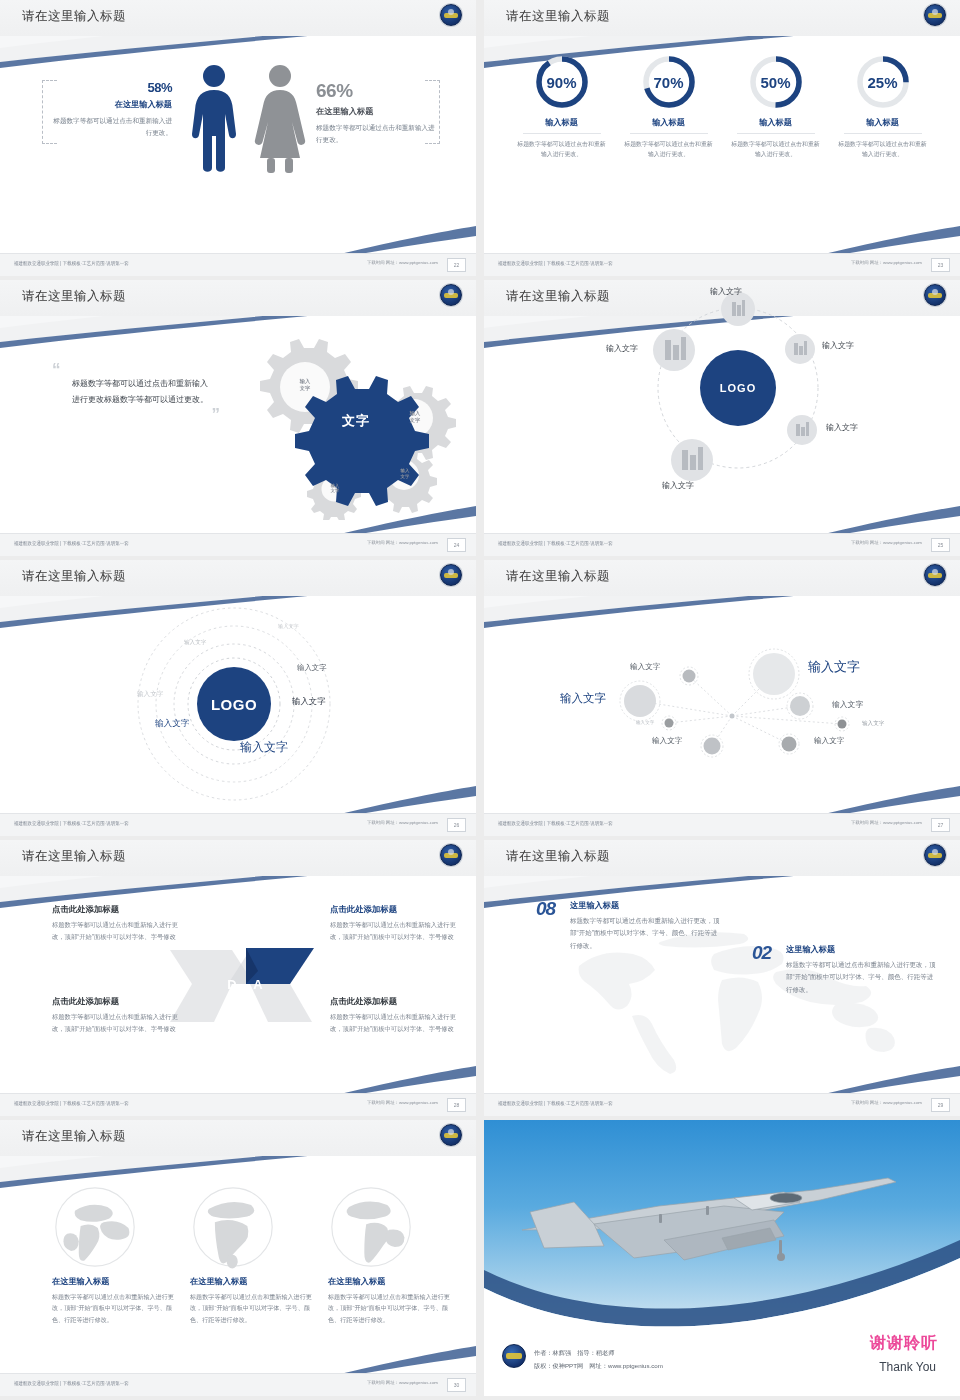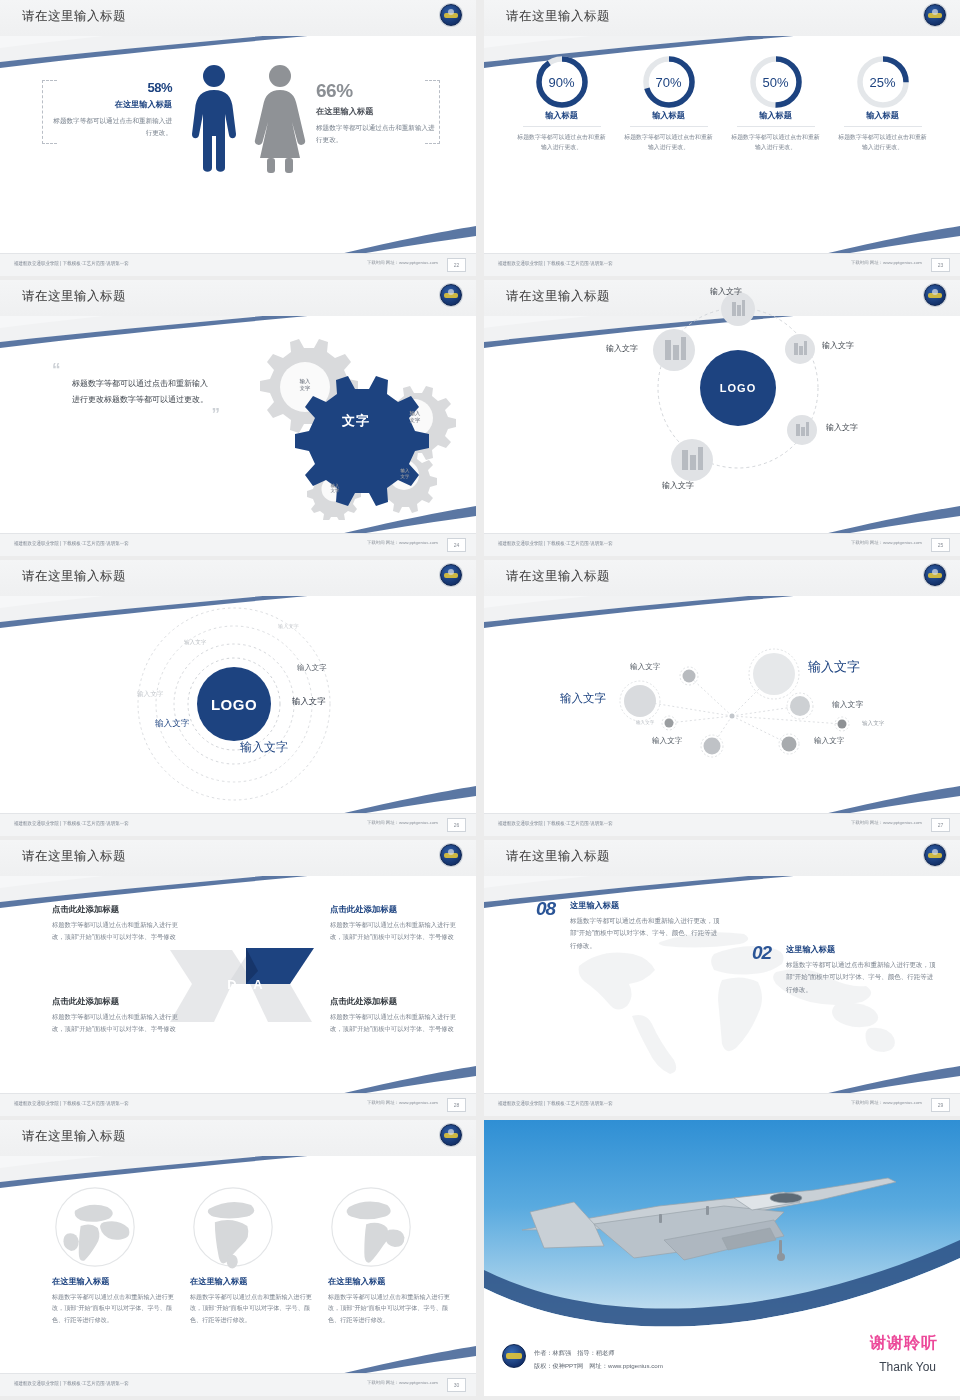--- a/index.html
+++ b/index.html
@@ -40,22 +40,22 @@
   .s1-txt{font-size:6.6px;color:#77808c;line-height:1.75;margin-top:5px;}
   .dashbox-l{position:absolute;left:42px;top:44px;width:14px;height:62px;
       border-left:1px dashed #b9bec6;border-top:1px dashed #b9bec6;border-bottom:1px dashed #b9bec6;}
   .dashbox-r{position:absolute;right:36px;top:44px;width:14px;height:62px;
       border-right:1px dashed #b9bec6;border-top:1px dashed #b9bec6;border-bottom:1px dashed #b9bec6;}
   
   .donuts{position:absolute;left:0;top:18px;width:100%;display:flex;justify-content:space-around;padding:0 24px;box-sizing:border-box;}
   .donut-col{width:92px;text-align:center;}
   .donut{width:56px;height:56px;margin:0 auto;position:relative;}
   .donut .val{position:absolute;left:0;right:0;top:50%;transform:translateY(-50%);
-      font-size:13px;font-weight:normal;color:#1d4380;}
-  .donut-lbl{font-size:8.2px;font-weight:bold;color:#1d4380;}
+      font-size:15px;font-weight:bold;color:#1d4380;}
+  .donut-lbl{margin-top:7px;font-size:8.2px;font-weight:bold;color:#1d4380;}
   .donut-rule{margin:5px auto 0;width:78px;height:1px;background:#e2e5e9;}
   .donut-txt{margin-top:5px;font-size:5.9px;color:#79828e;line-height:1.75;}
   
   .quote-blk{position:absolute;left:52px;top:48px;width:160px;}
   .qm{font-size:17px;color:#cdd1d6;font-weight:bold;line-height:.7;}
   .qm.close{text-align:right;margin-right:-8px;}
   .quote-txt{font-size:8px;color:#3b4149;line-height:2.05;padding-left:20px;}
   .gears{position:absolute;right:8px;top:14px;width:250px;height:190px;}
   .gear-lbl{position:absolute;font-size:5.2px;color:#8b9099;font-weight:bold;text-align:center;line-height:1.25;}
   .gear-main-lbl{position:absolute;font-size:13px;color:#fff;font-weight:bold;letter-spacing:1px;}

